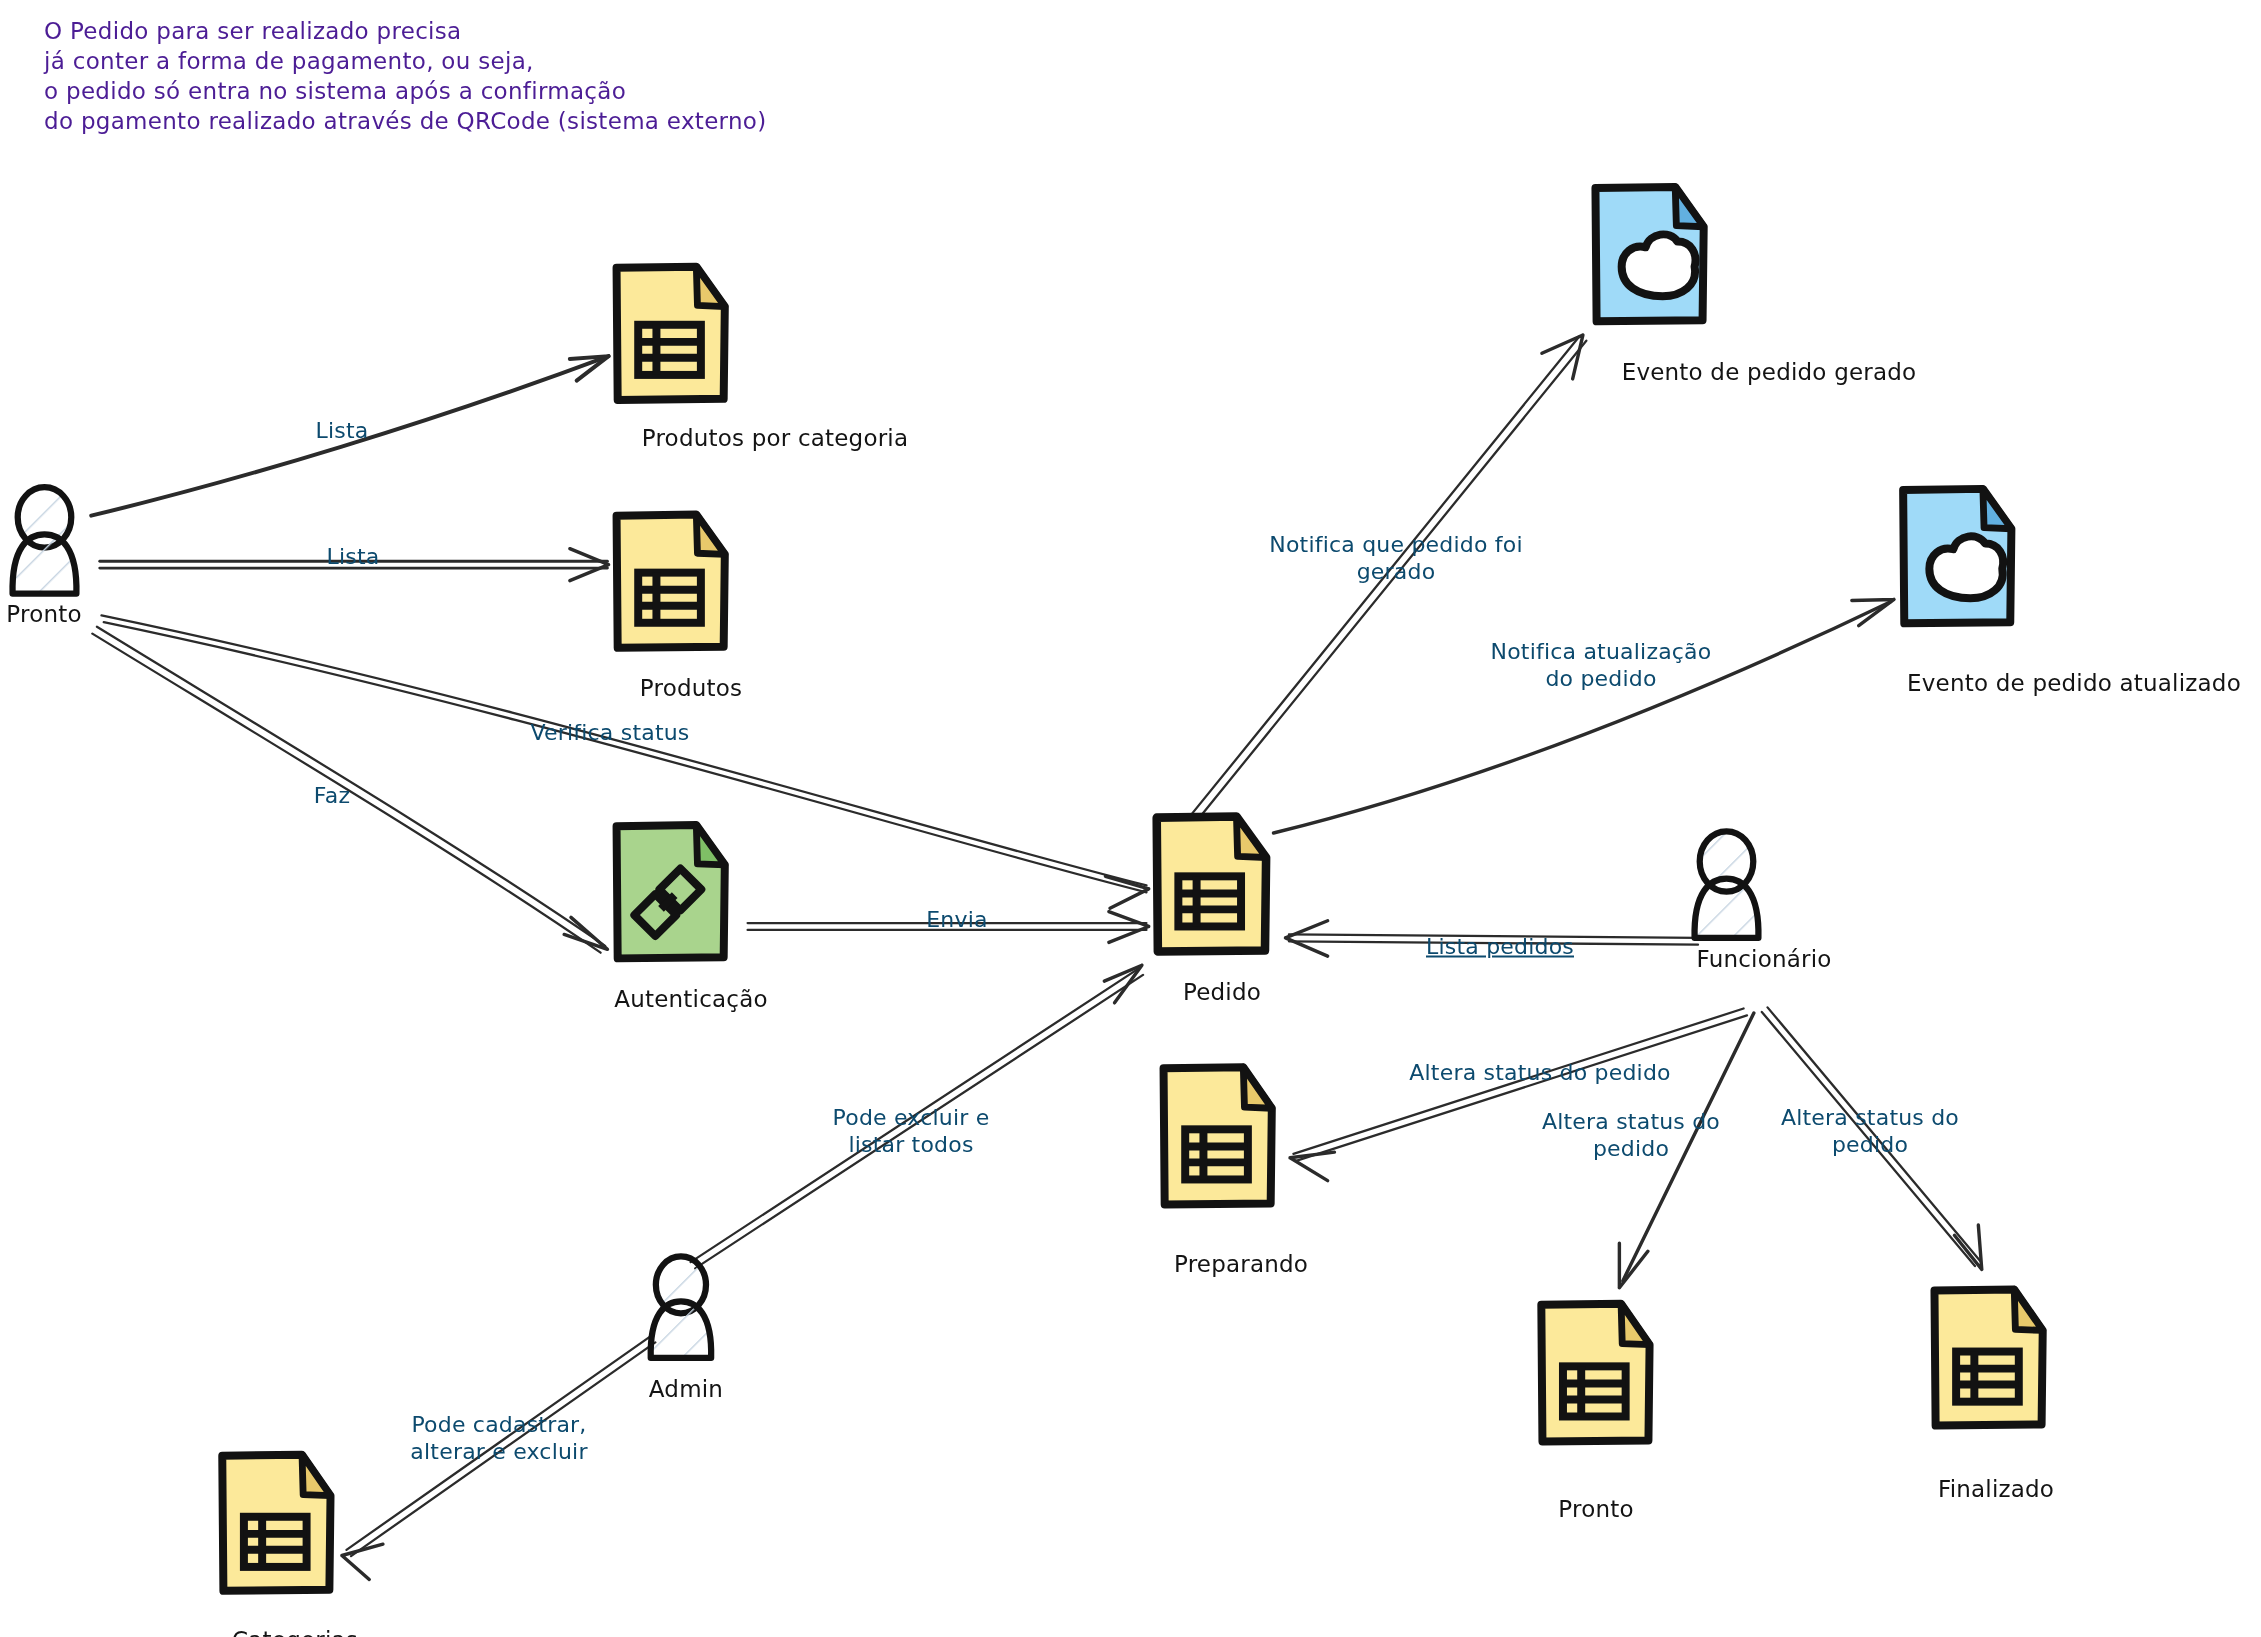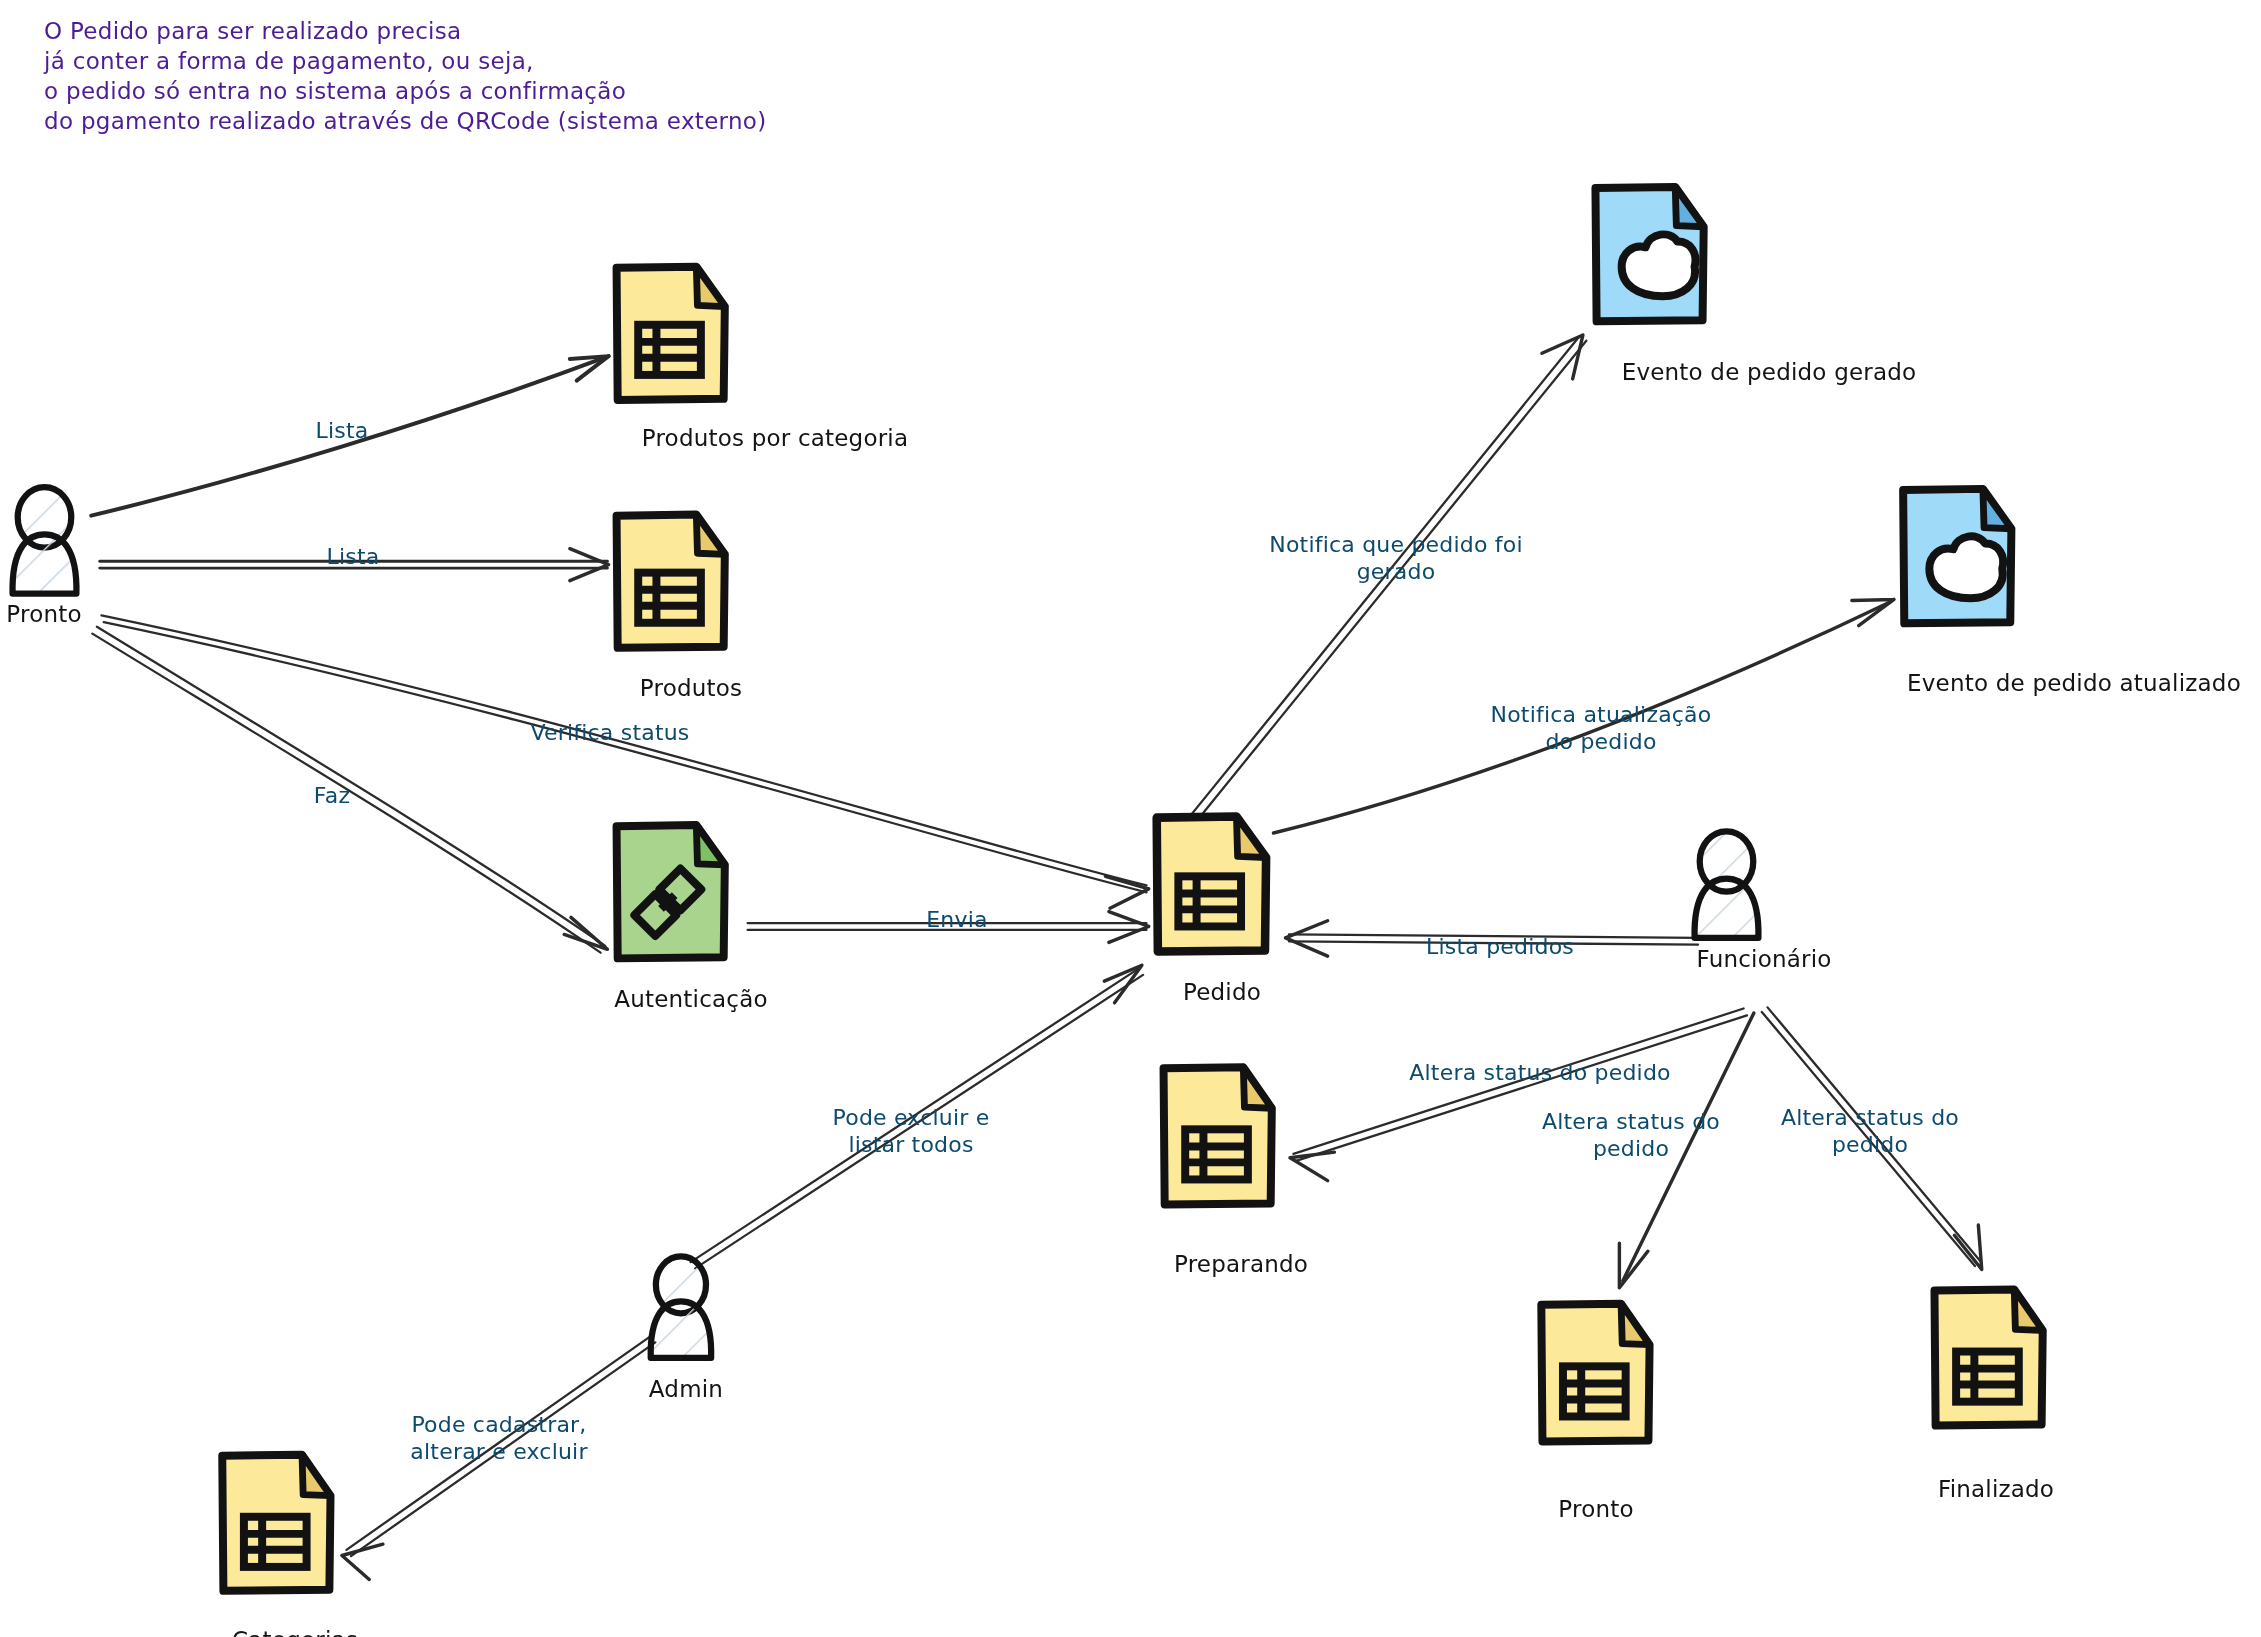--- a/index.html
+++ b/index.html
@@ -274,23 +274,23 @@
 <div class="node-label" style="left:1988px;top:1476px;margin-left:8px;">Finalizado</div>
 <div class="node-label" style="left:295px; top:1627px;">Categorias</div>
 
 <div class="edge-label" style="left:342px;  top:430px;">Lista</div>
 <div class="edge-label" style="left:353px;  top:556px;">Lista</div>
 <div class="edge-label" style="left:610px; top:732px;">Verifica status</div>
 <div class="edge-label" style="left:332px;  top:795px;">Faz</div>
 <div class="edge-label" style="left:957px; top:919px;">Envia</div>
 <div class="edge-label" style="left:1396px; top:558px;">Notifica que pedido foi
 gerado</div>
-<div class="edge-label" style="left:1601px; top:728px;">Notifica atualização
+<div class="edge-label" style="left:1601px; top:665px;">Notifica atualização
 do pedido</div>
-<div class="edge-label" style="left:1500px; top:946px;">Lista pedidos</div>
+<div class="edge-label" style="left:1500px; top:946px;text-decoration:underline;">Lista pedidos</div>
 <div class="edge-label" style="left:1540px; top:1072px;">Altera status do pedido</div>
 <div class="edge-label" style="left:1631px; top:1135px;">Altera status do
 pedido</div>
 <div class="edge-label" style="left:1870px; top:1131px;">Altera status do
 pedido</div>
 <div class="edge-label" style="left:911px; top:1131px;">Pode excluir e
 listar todos</div>
 <div class="edge-label" style="left:499px;  top:1438px;">Pode cadastrar,
 alterar e excluir</div>
 

